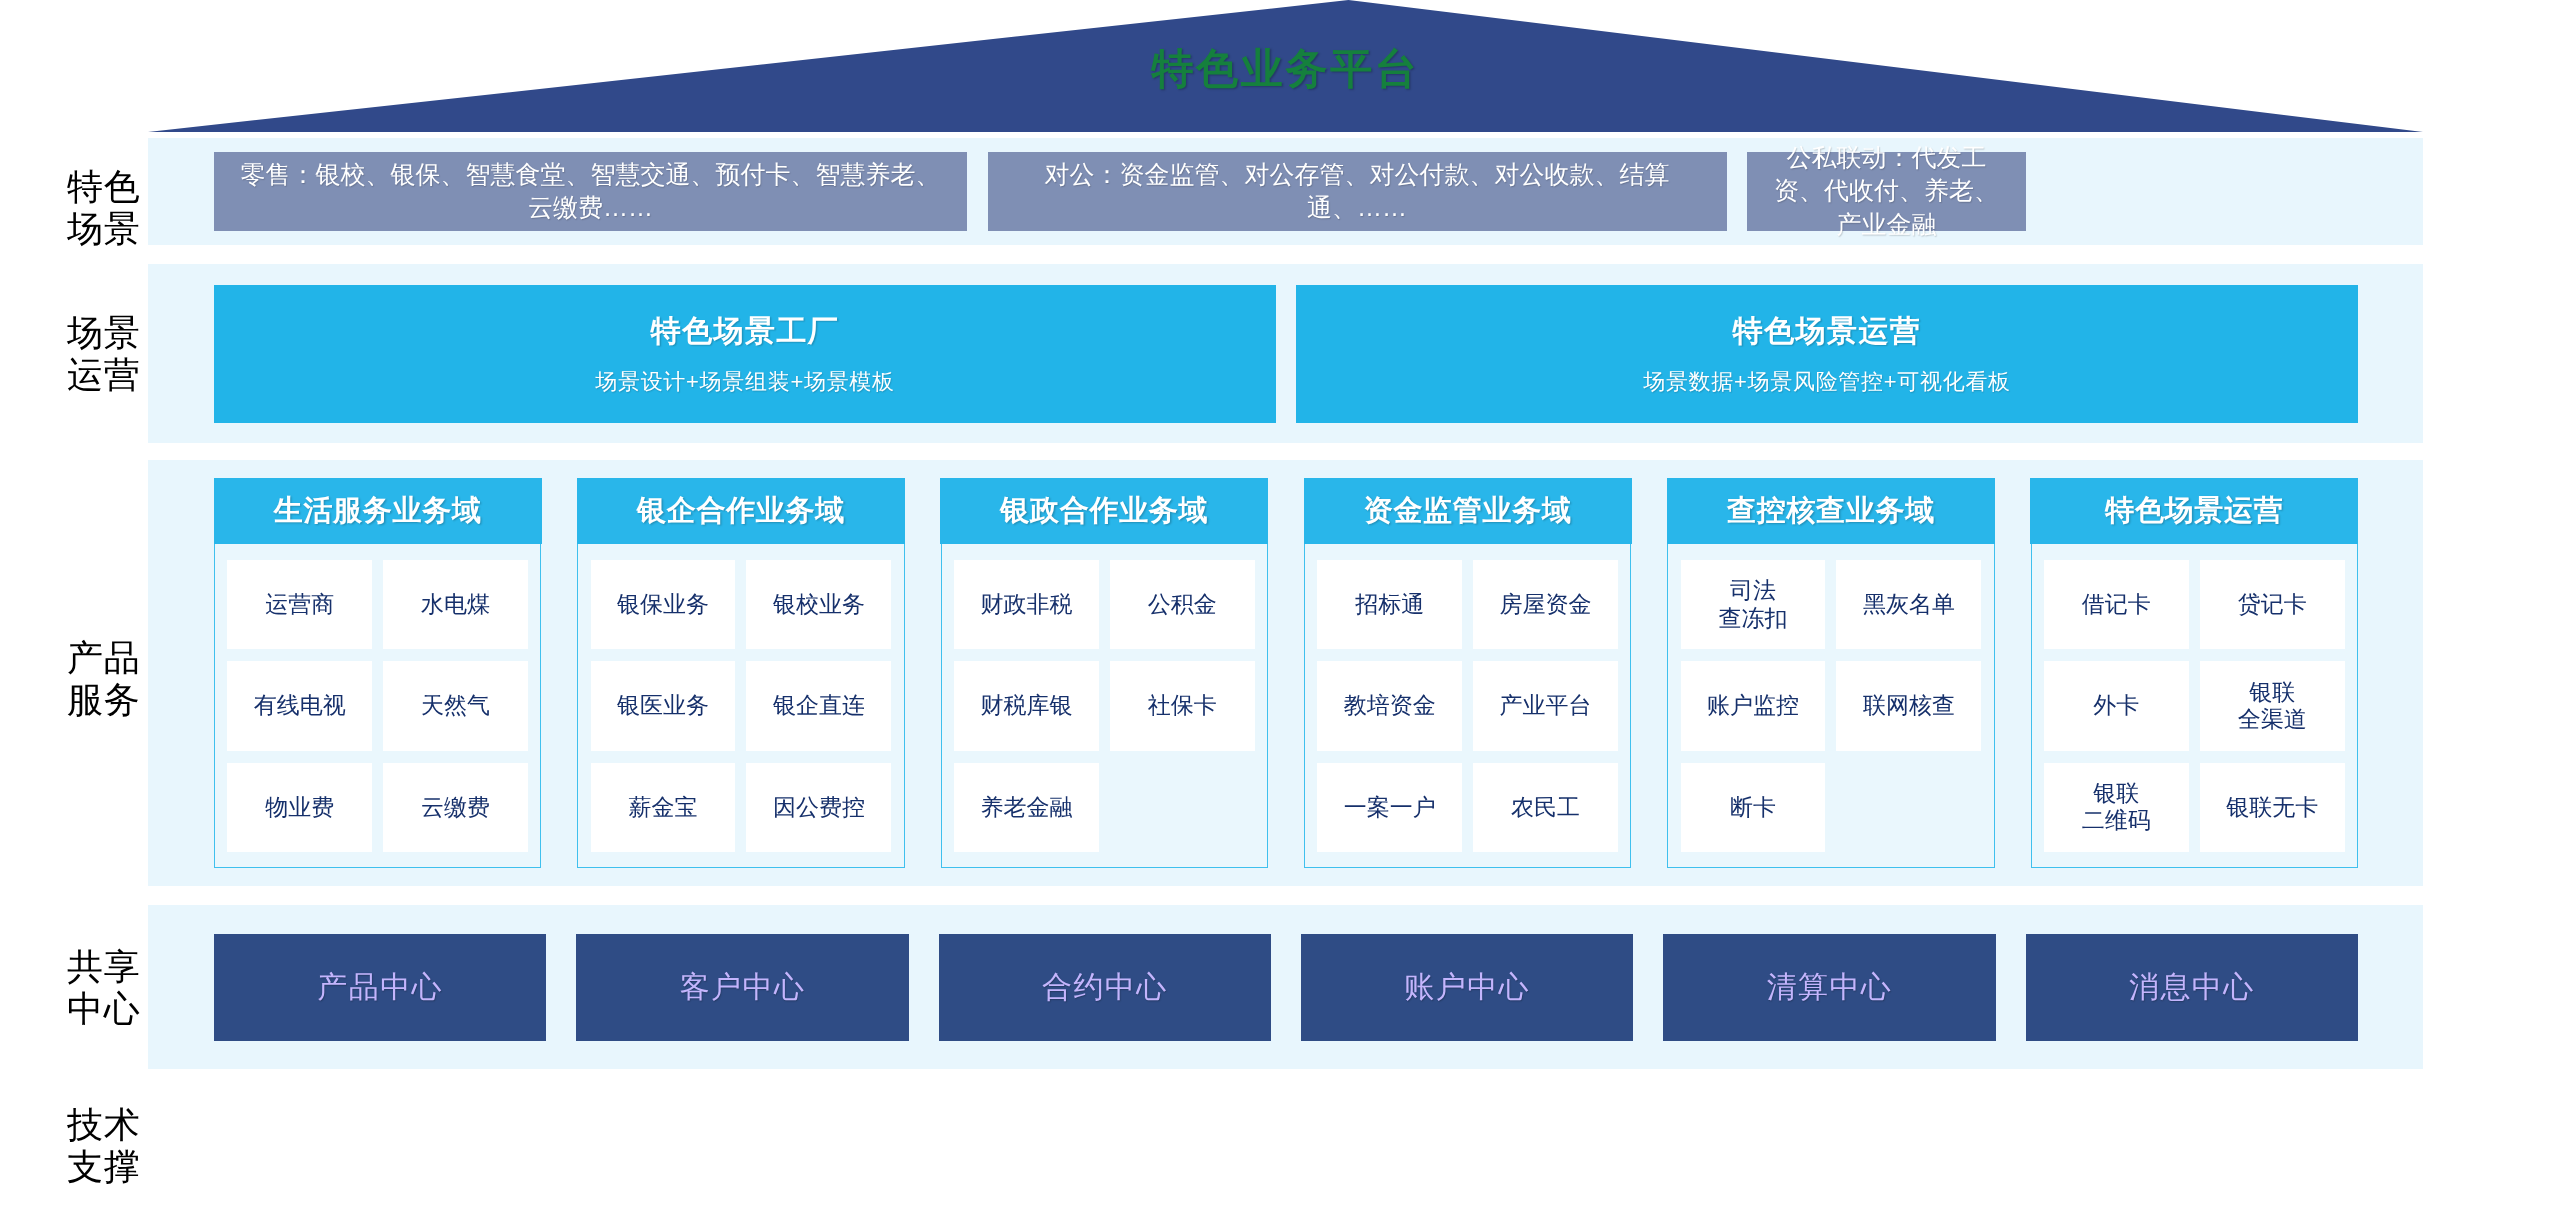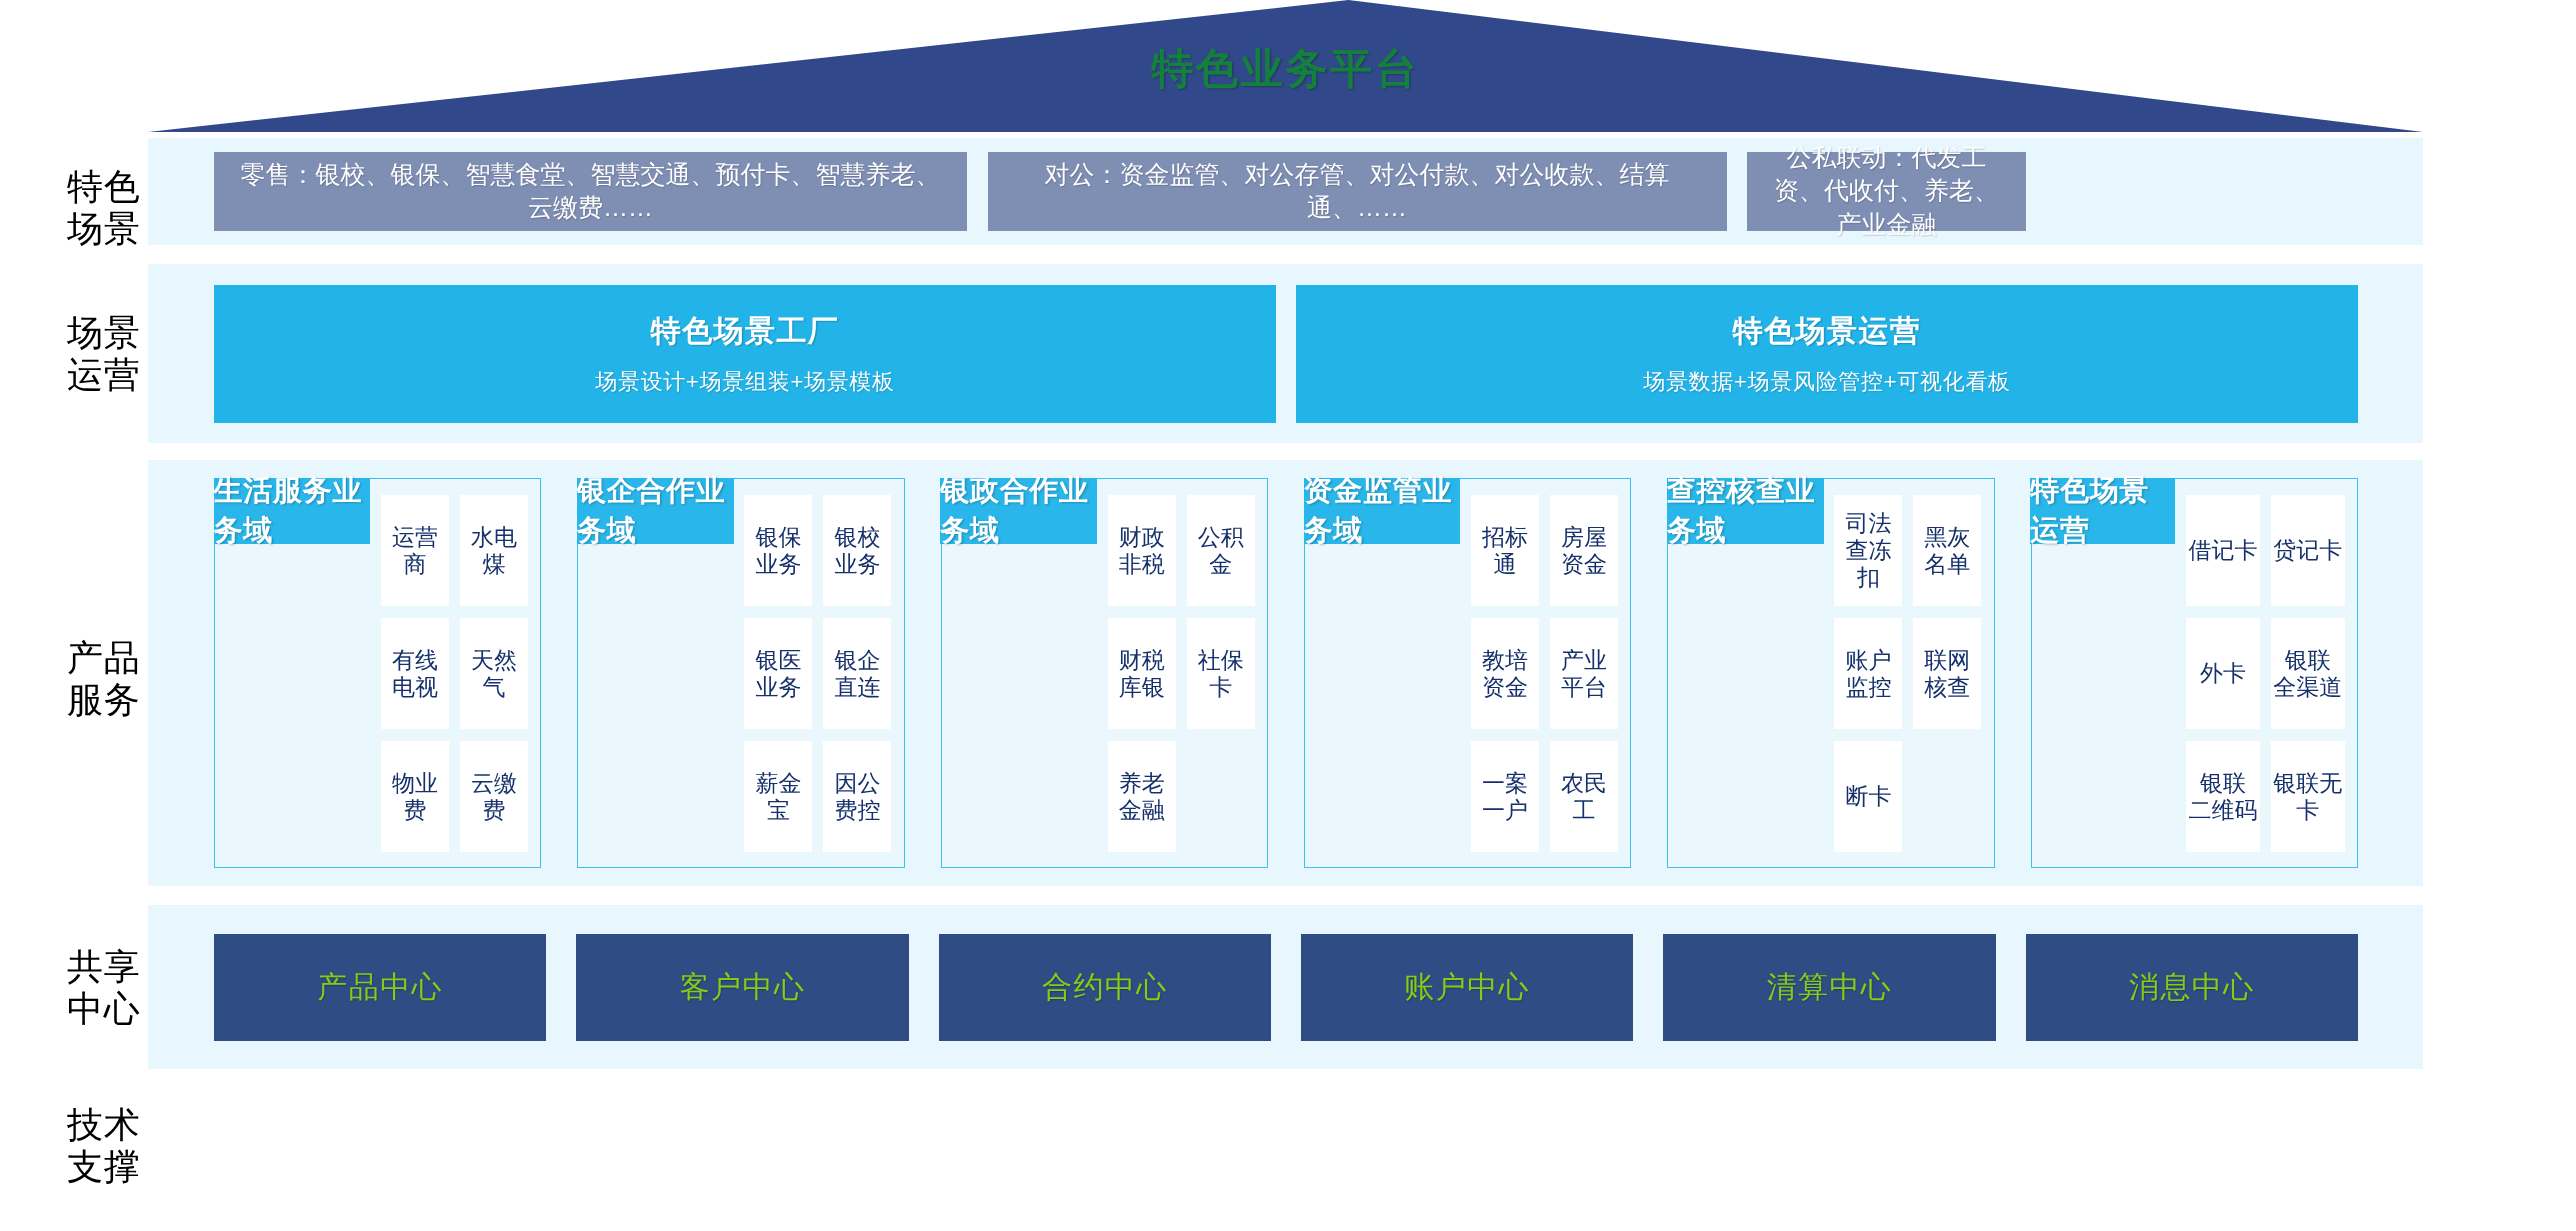--- a/index.html
+++ b/index.html
@@ -90,21 +90,21 @@
 
   
   #band-prod { top: 460px; height: 426px; }
   .prod-row {
     position: absolute; left: 66px; top: 18px;
     width: 2144px; height: 390px;
     display: flex; gap: 36px;
   }
   .domain-card {
     flex: 1 1 0;
-    display: flex; flex-direction: row;
+    display: flex; flex-direction: column;
     background: #eaf7fd;
     border: 1.4px solid #3fc0ee;
   }
   .domain-head {
     background: #29b6ea;
     color: #ffffff;
     height: 66px;
     display: flex; align-items: center; justify-content: center;
     font-size: 29px; font-weight: bold; letter-spacing: 0.7px;
     text-shadow: 1.4px 1.4px 2.1px rgba(0,0,0,.22);
@@ -131,21 +131,21 @@
   
   #band-shared { top: 905px; height: 164px; }
   .shared-row {
     position: absolute; left: 66px; top: 29px;
     width: 2144px; height: 107px;
     display: flex; gap: 30px;
   }
   .shared-box {
     flex: 1 1 0;
     background: #2f4c85;
-    color: #84cc16;
+    color: #c4b5fd;
     display: flex; align-items: center; justify-content: center;
     font-size: 30px; letter-spacing: 1.4px;
     text-shadow: 0.7px 0.7px 1.4px rgba(0,0,0,.25);
   }
 
   
   #tech-bar {
     position: absolute;
     left: 148px; top: 1095px;
     width: 2395px; height: 96px;

